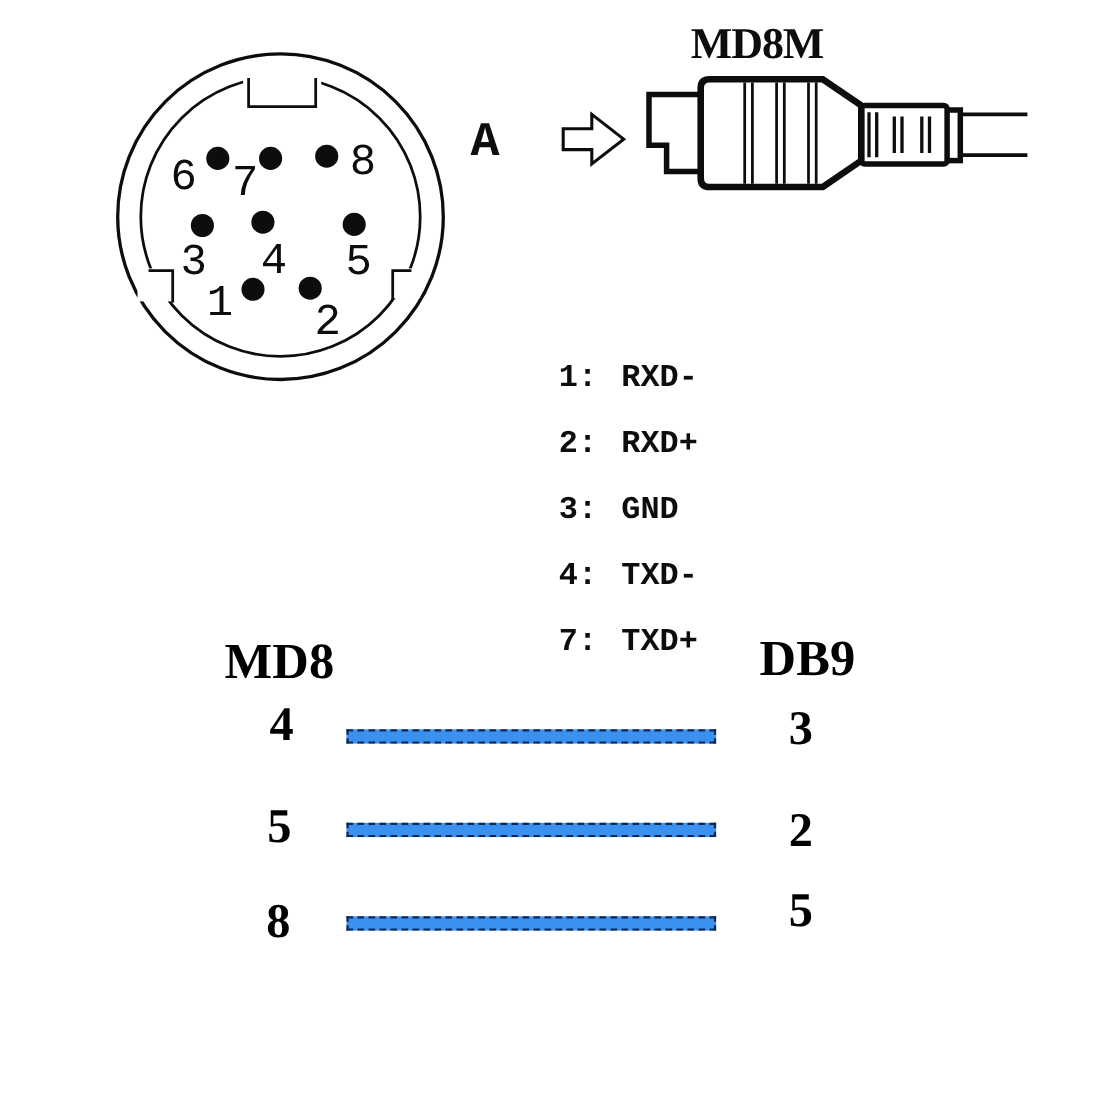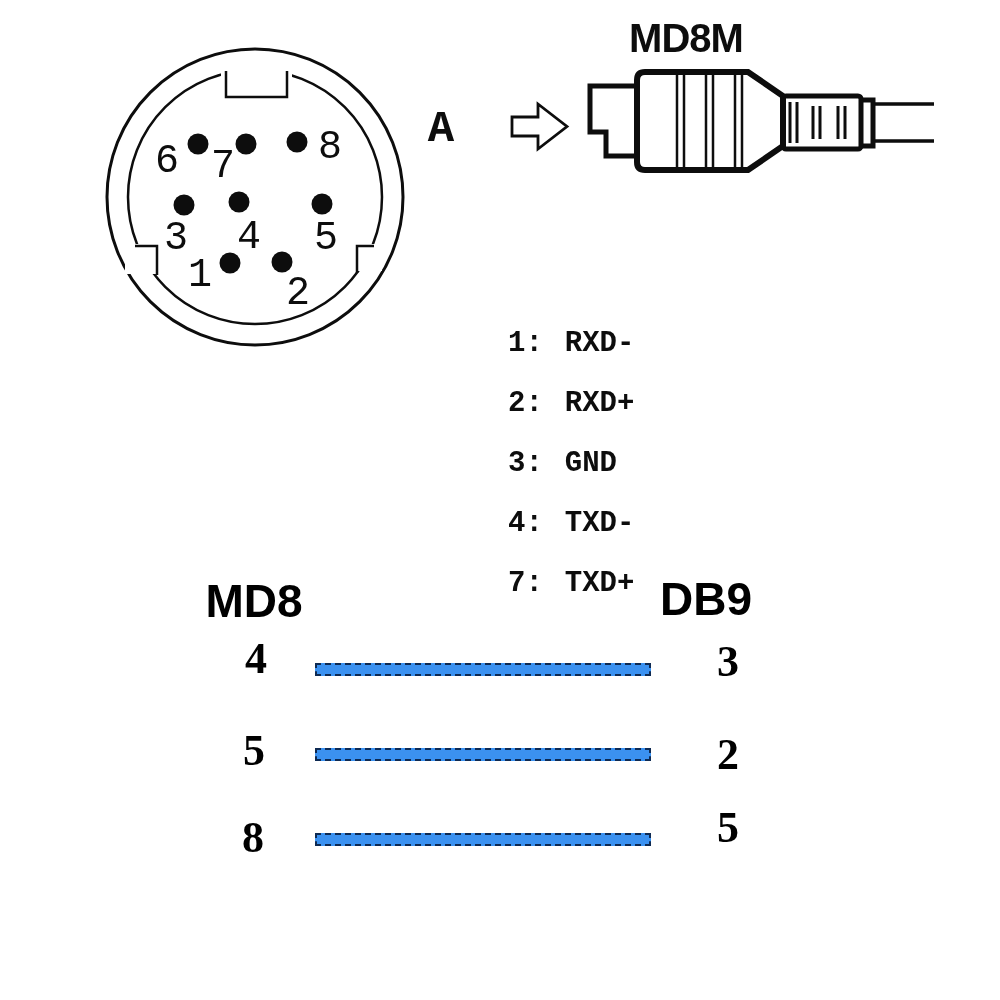--- a/index.html
+++ b/index.html
@@ -22,21 +22,21 @@
     font-family:"Liberation Mono", monospace;
     font-size:44px;
     font-weight:bold;
     fill:#0d0d0d;
     text-anchor:middle;
   }
   .plug-label{
     position:absolute;
     left:628px;top:16px;width:116px;
     text-align:center;
-    font-family:Liberation Sans, sans-serif;
+    font-family:Liberation Serif, serif;
     font-weight:bold;
     font-size:40px;
     letter-spacing:-1px;
     color:#0d0d0d;
   }
   .pinout-list{
     position:absolute;
     left:508px;top:286px;
     font-family:"Liberation Mono", monospace;
     font-weight:bold;
@@ -47,27 +47,27 @@
   .pin-row{
     height:28px;line-height:28px;
     margin-bottom:32px;
     white-space:nowrap;
   }
   .pin-row .sig{margin-left:22px;}
   .wiring-header{
     position:absolute;
     width:120px;
     text-align:center;
-    font-family:Liberation Sans, sans-serif;
+    font-family:Liberation Serif, serif;
     font-weight:bold;
     font-size:46px;
     color:#000;
   }
   #hdr-md8{left:194px;top:574px;}
-  #hdr-db9{left:646px;top:572px;}
+  #hdr-db9{left:674px;top:572px;}
   .wire-num{
     position:absolute;
     width:64px;
     text-align:center;
     font-family:"Liberation Serif", serif;
     font-weight:bold;
     font-size:44px;
     color:#000;
   }
   .wire{

